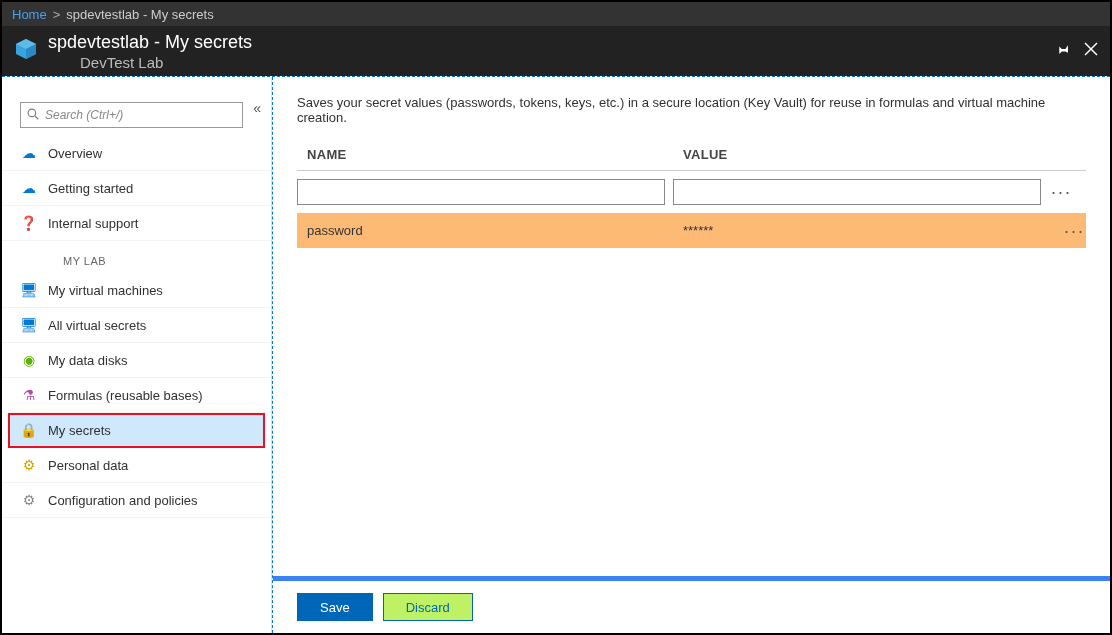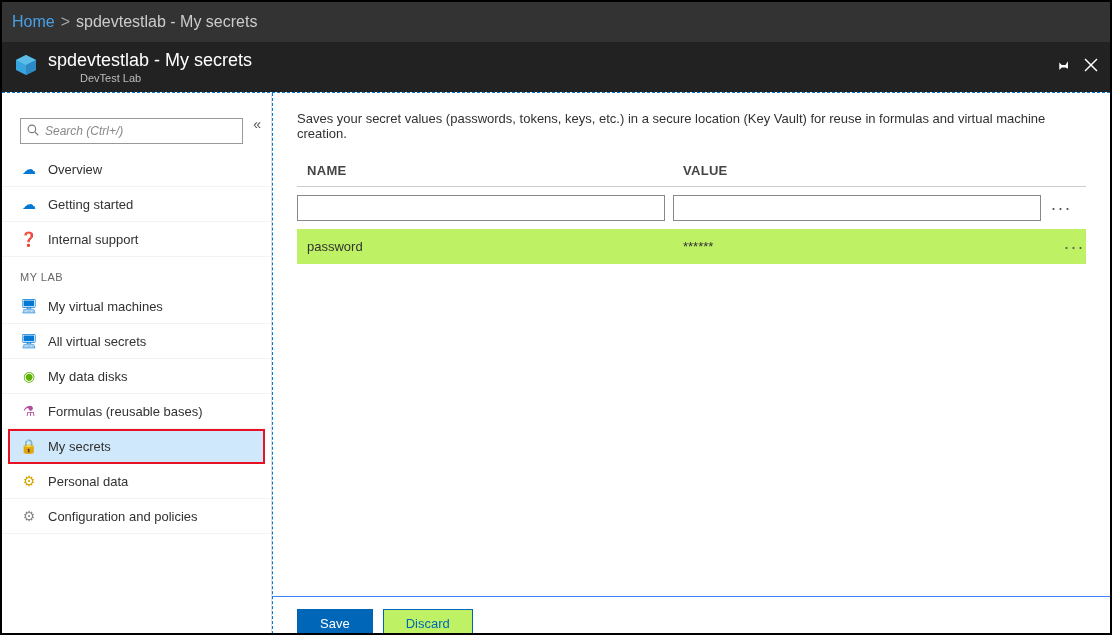--- a/index.html
+++ b/index.html
@@ -1,53 +1,53 @@
 <!DOCTYPE html>
 <html><head>
 <meta charset="utf-8">
 <style>
 * { box-sizing: border-box; margin: 0; padding: 0; font-family: "Segoe UI", Arial, sans-serif; }
 body { width: 1112px; height: 635px; border: 2px solid #000; background: #fff; overflow: hidden; position: relative;}
-.topbar { background: #333333; height: 40px; display: flex; align-items: center; padding: 0 10px; color: #ccc; font-size: 16px; }
+.topbar { background: #333333; height: 24px; display: flex; align-items: center; padding: 0 10px; color: #ccc; font-size: 13px; }
 .topbar a { color: #4aa0e6; text-decoration: none; }
 .topbar .sep { margin: 0 6px; color: #aaa; }
 .header { background: #222222; height: 50px; display: flex; align-items: center; padding: 0 12px; color: #fff; }
 .header .cube-icon { margin-right: 10px; }
 .header .title { font-size: 18px; font-weight: 400; }
-.header .sub { font-size: 11px; color: #bbb; margin-top: 1px; padding-left: 32px;}
+.header .sub { font-size: 15px; color: #bbb; margin-top: 1px; padding-left: 32px;}
 .header .spacer { flex: 1; }
 .header .hicon { color: #fff; margin-left: 14px; cursor: pointer; font-size: 16px;}
 .body { display: flex; height: calc(100% - 74px); border-top: 1px dashed #0078d4;}
 .sidebar { width: 270px; border-right: 1px solid #e0e0e0; padding: 10px 0; overflow-y: auto;}
 .searchrow { display:flex; align-items:center; padding: 0 10px 8px 18px;}
 .search { flex:1; border: 1px solid #999; height: 26px; display: flex; align-items: center; padding: 0 6px; color: #888; font-size: 12px; font-style: italic; margin-top: 15px;}
 .search .mag { margin-right: 6px; font-style: normal;}
 .collapse { margin-left: 10px; color: #555; cursor:pointer; font-size: 14px;}
 .navitem { display: flex; align-items: center; padding: 9px 12px 9px 18px; font-size: 13px; color: #323130; cursor: pointer; border-bottom: 1px solid #f3f3f3;}
 .navitem .nicon { width: 18px; height: 16px; margin-right: 10px; display:flex; align-items:center; justify-content:center; font-size:14px;}
-.navsection { padding: 14px 18px 6px; font-size: 11px; color: #666; letter-spacing: 0.5px; }
+.navsection { padding: 14px 18px 6px; font-size: 11px; color: #666; letter-spacing: 0.5px; margin-left: 43px; }
 .navitem.selected { background: #cfe8fb; outline: 2px solid #e81123; outline-offset: -2px; margin: 0 6px; padding-left:12px;}
 .navitem.selected .nicon { color: #e81123; }
 .main { flex: 1; display: flex; flex-direction: column; border-left: 1px dashed #0078d4;}
 .maincontent { flex:1; padding: 18px 24px 10px; overflow:auto;}
 .desc { font-size: 13px; color: #323130; margin-bottom: 22px;}
 .thead { display:flex; border-bottom: 1px solid #ccc; padding-bottom: 8px; margin-bottom:8px;}
 .thead .th { font-size: 13px; font-weight: 600; color: #444; letter-spacing: 0.3px;}
 .col-name { width: 376px; padding-left: 10px;}
 .col-value { flex:1; padding-left: 10px;}
 .col-act { width: 30px; text-align:center;}
 .inputrow { display:flex; gap: 8px; align-items:center; margin-bottom: 8px;}
 .tinput { border: 1px solid #888; height: 26px; font-size: 13px; padding: 0 6px;}
 .tinput.name { width: 368px;}
 .tinput.value { width: 368px;}
 .more { width: 24px; text-align:center; color:#555; cursor:pointer; font-size:18px; line-height: 10px; letter-spacing: 1px;}
-.datarow { display:flex; align-items:center; background: #bef264; padding: 10px 0; font-size: 13px; color:#333;}
+.datarow { display:flex; align-items:center; background: #fdba74; padding: 10px 0; font-size: 13px; color:#333;}
 .datarow .dname { width: 376px; padding-left: 10px;}
 .datarow .dval { flex:1; padding-left: 10px;}
-.footer { border-top: 1px solid #3b82f6; padding: 12px 24px; display:flex; gap:10px;}
+.footer { border-top: 5px solid #3b82f6; padding: 12px 24px; display:flex; gap:10px;}
 .btn { height: 28px; padding: 0 22px; font-size: 13px; cursor:pointer; border:1px solid #0067b8;}
 .btn.primary { background:#0067b8; color:#fff;}
 .btn.secondary { background:#bef264; color:#0067b8;}
 </style>
 </head>
 <body>
 
 <div class="topbar">
   <a href="#">Home</a>
   <span class="sep">&gt;</span>

